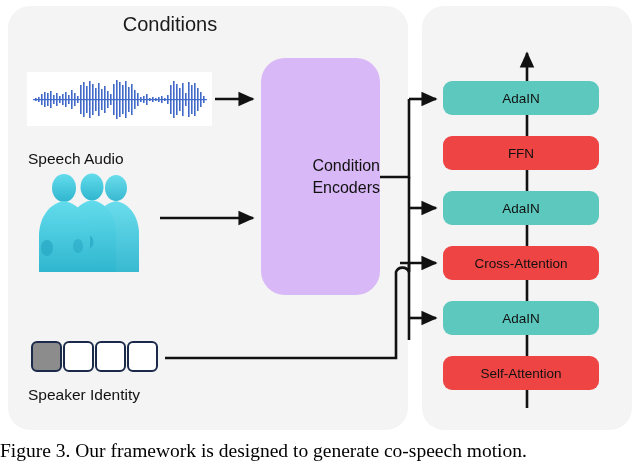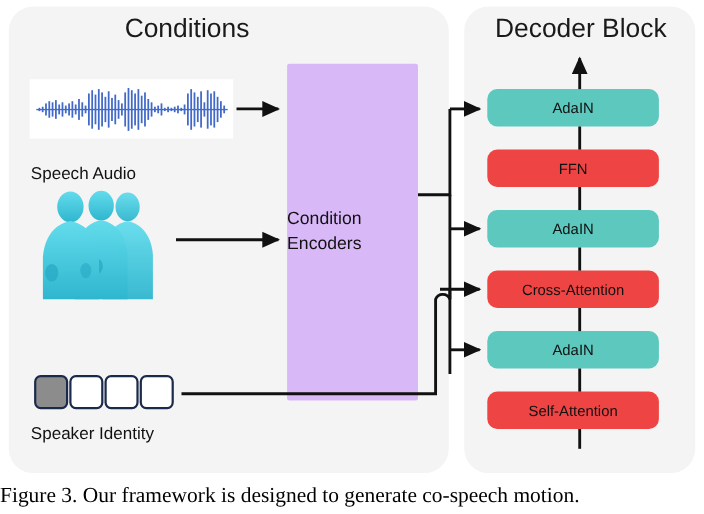--- a/index.html
+++ b/index.html
@@ -21,21 +21,21 @@
     position: absolute;
     background: #f4f4f4;
     border-radius: 22px;
   }
   #panel-conditions { left: 8px;  top: 6px; width: 400px; height: 424px; }
   #panel-decoder    { left: 422px; top: 6px; width: 210px; height: 424px; }
 
   .panel-title {
     position: absolute;
     text-align: center;
-    font-size: 24px;
+    font-size: 20px;
     color: #1a1a1a;
     white-space: nowrap;
   }
   #title-conditions { left: 60px;  top: 13px; width: 220px; }
   #title-decoder    { left: 428px; top: 13px; width: 200px; }
 
   
   .input-label {
     position: absolute;
     font-size: 15.5px;
@@ -76,26 +76,26 @@
     background: #ffffff;
     box-sizing: border-box;
   }
   .id-cell.filled { background: #8c8c8c; }
   #label-identity { left: 28px; top: 386px; }
 
   
   #cond-encoders {
     position: absolute;
     left: 261px; top: 58px;
-    width: 119px; height: 306px;
+    width: 119px; height: 237px;
     background: #d9b8f7;
-    border-radius: 2px;
+    border-radius: 24px;
     display: flex;
     align-items: center;
-    justify-content: flex-start;
+    justify-content: flex-end;
   }
   #cond-encoders .ce-text {
     text-align: center;
     font-size: 16px;
     line-height: 1.35;
     color: #111111;
   }
 
   
   .dblock {
@@ -137,21 +137,20 @@
 </style>
 </head>
 <body>
 
 <div id="root">
 
   <div class="panel" id="panel-conditions"></div>
   <div class="panel" id="panel-decoder"></div>
 
   <div class="panel-title" id="title-conditions">Conditions</div>
-  <div class="panel-title" id="title-decoder">Decoder Block</div>
 
   <div id="audio-card">
     <svg viewBox="0 0 185 54" preserveAspectRatio="none" aria-hidden="true">
       <g fill="#4169c8">
         <rect x="8" y="26" width="1.6" height="3"></rect>
         <rect x="11" y="25" width="1.6" height="5"></rect>
         <rect x="14" y="22" width="1.6" height="11"></rect>
         <rect x="17" y="20" width="1.6" height="15"></rect>
         <rect x="20" y="21" width="1.6" height="13"></rect>
         <rect x="23" y="19" width="1.6" height="17"></rect>

